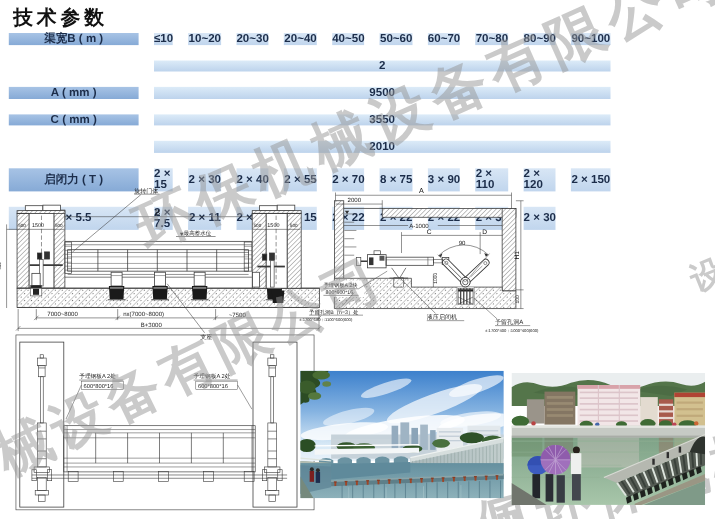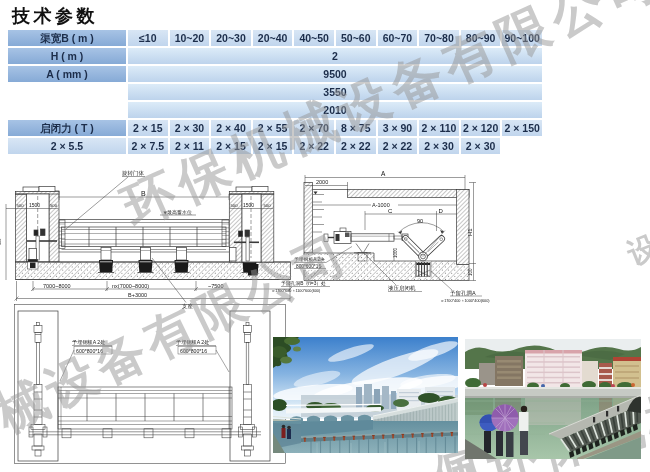--- a/index.html
+++ b/index.html
@@ -1,19 +1,19 @@
 <!DOCTYPE html>
 <html><head><meta charset="utf-8">
 <style>
 html,body{margin:0;padding:0;background:#fff;}
 #page{position:relative;width:650px;height:472px;overflow:hidden;background:#fff;
  font-family:"Liberation Sans",sans-serif;}
 #tbl{position:absolute;left:8px;top:30px;width:534px;height:124px;
  display:grid;grid-template-columns:118px repeat(10,1fr);
- grid-auto-rows:1fr;gap:2px;background:#fff;font-size:10.5px;font-weight:bold;color:#1c2d4a;}
+ grid-auto-rows:1fr;gap:14px;background:#fff;font-size:10.5px;font-weight:bold;color:#1c2d4a;}
 #tbl div{display:flex;align-items:center;justify-content:center;line-height:1;}
 .lb{background:linear-gradient(180deg,#a7c3e5 0%,#86aad6 100%);}
 .dc{background:linear-gradient(180deg,#d8e6f5 0%,#c0d5ed 100%);}
 .mg{grid-column:2/span 10;background:linear-gradient(180deg,#dcebf8 0%,#bdd3ec 100%);}
 .wm{position:absolute;color:rgba(150,150,150,0.5);font-weight:bold;white-space:nowrap;z-index:50;}
 </style></head>
 <body>
 <div id="page">
 
 <div style="position:absolute;left:12px;top:4px;font-size:18px;letter-spacing:3.5px;font-weight:bold;color:#111;">技术参数</div>
@@ -23,24 +23,24 @@
       <div class="dc">≤10</div>
       <div class="dc">10~20</div>
       <div class="dc">20~30</div>
       <div class="dc">20~40</div>
       <div class="dc">40~50</div>
       <div class="dc">50~60</div>
       <div class="dc">60~70</div>
       <div class="dc">70~80</div>
       <div class="dc">80~90</div>
       <div class="dc">90~100</div>
- <div class="lb">H ( m )</div>
       <div class="mg">2</div>
  <div class="lb">A ( mm )</div>
       <div class="mg">9500</div>
+ <div class="lb">C ( mm )</div>
       <div class="mg">3550</div>
       <div class="mg">2010</div>
  <div class="lb">启闭力 ( T )</div>
       <div class="dc">2 × 15</div>
       <div class="dc">2 × 30</div>
       <div class="dc">2 × 40</div>
       <div class="dc">2 × 55</div>
       <div class="dc">2 × 70</div>
       <div class="dc">8 × 75</div>
       <div class="dc">3 × 90</div>

